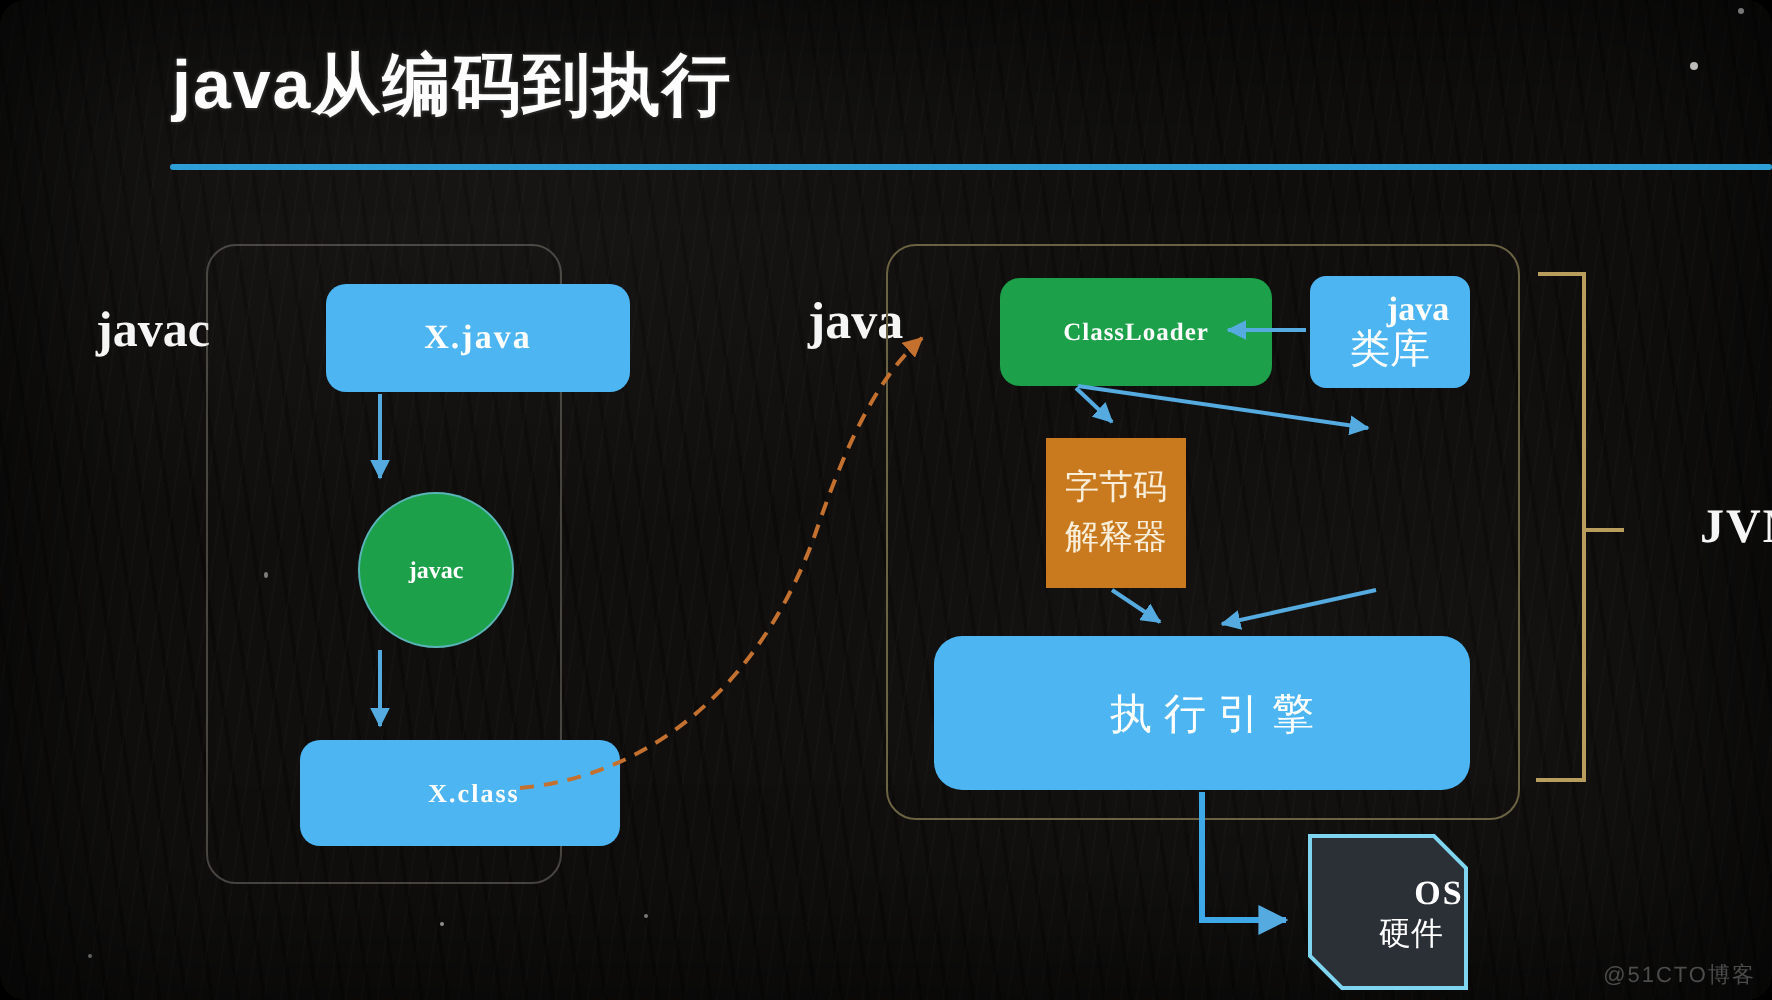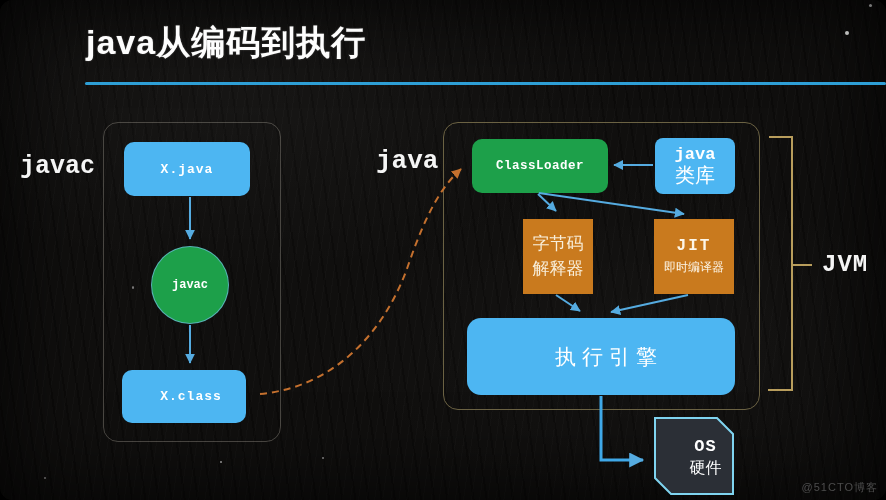--- a/index.html
+++ b/index.html
@@ -9,21 +9,21 @@
     background-color:#100f0e;
     background-image:
       radial-gradient(ellipse 620px 300px at 28% 18%, rgba(255,255,255,0.030), transparent 62%),
       radial-gradient(ellipse 520px 280px at 72% 68%, rgba(255,255,255,0.020), transparent 60%),
       repeating-linear-gradient(98deg, rgba(255,255,255,0.016) 0px, rgba(255,255,255,0.016) 1px, transparent 1px, transparent 8px),
       repeating-linear-gradient(82deg, rgba(0,0,0,0.28) 0px, rgba(0,0,0,0.28) 2px, transparent 2px, transparent 13px);
     box-shadow: inset 0 0 90px rgba(0,0,0,0.85);
     font-family:"Liberation Sans", sans-serif;
     border-radius:13px;
   }
-  .mono { font-family:Liberation Mono, monospace; }
+  .mono { font-family:Liberation Serif, serif;margin-left:28px; }
 
   .title {
     position:absolute; left:86px; top:20px;
     font-size:34px; font-weight:600; color:#fdfdfd; letter-spacing:1px;
     text-shadow:0 0 2px rgba(255,255,255,0.25);
   }
   .underline {
     position:absolute; left:85px; top:82px; width:801px; height:3px;
     background:#2e9fd6; border-radius:2px;
   }
@@ -35,22 +35,22 @@
 
   .group-box { position:absolute; border-radius:15px; }
   .left-group { left:103px; top:122px; width:178px; height:320px; border:1px solid rgba(190,185,170,0.32); }
   .jvm-group  { left:443px; top:122px; width:317px; height:288px; border:1.5px solid #6b6243; }
 
   .node { position:absolute; display:flex; flex-direction:column; align-items:center; justify-content:center; color:#fff; z-index:2; }
   .blue   { background:#4db6f2; }
   .green  { background:#1da04a; }
   .orange { background:#c97a1e; }
 
-  .box-xjava  { left:124px; top:142px; width:126px; height:54px; border-radius:10px; font-size:13px; font-weight:bold; letter-spacing:1px; }
-  .box-xclass { left:122px; top:370px; width:124px; height:53px; border-radius:10px; font-size:13px; font-weight:bold; letter-spacing:1px;padding-left:14px; }
+  .box-xjava  { left:135px; top:142px; width:152px; height:54px; border-radius:10px; font-size:17px; font-weight:bold; letter-spacing:1px; }
+  .box-xclass { left:122px; top:370px; width:160px; height:53px; border-radius:10px; font-size:13px; font-weight:bold; letter-spacing:1px;padding-left:14px; }
   .circle-javac { left:151px; top:246px; width:78px; height:78px; border-radius:50%; font-size:12px; font-weight:bold; border:1px solid rgba(120,190,240,0.65); }
   .box-classloader { left:472px; top:139px; width:136px; height:54px; border-radius:10px; font-size:12.5px; font-weight:bold; letter-spacing:0.5px; }
   .box-javalib { left:655px; top:138px; width:80px; height:56px; border-radius:8px; line-height:1.15; }
   .box-javalib .l1 { font-size:17px; font-weight:bold; }
   .box-javalib .l2 { font-size:20px; }
   .box-bytecode { left:523px; top:219px; width:70px; height:75px; font-size:17px; line-height:1.45; color:#f8eed9;justify-content:center; }
   .box-jit { left:654px; top:219px; width:80px; height:75px; color:#fdf6e8; }
   .box-jit .l1 { font-size:16px; font-weight:bold; letter-spacing:2px; }
   .box-jit .l2 { font-size:12px; margin-top:4px; }
   .box-engine { left:467px; top:318px; width:268px; height:77px; border-radius:14px; font-size:21px; letter-spacing:6px; padding-left:16px; }
@@ -87,24 +87,20 @@
   <div class="node blue box-javalib">
     <span class="l1 mono">java</span>
     <span class="l2">类库</span>
   </div>
 
   <div class="node orange box-bytecode">
     <span>字节码</span>
     <span>解释器</span>
   </div>
 
-  <div class="node orange box-jit">
-    <span class="l1 mono">JIT</span>
-    <span class="l2">即时编译器</span>
-  </div>
 
   <div class="node blue box-engine">执行引擎</div>
 
   <div class="node os-text">
     <span class="l1 mono">OS</span>
     <span class="l2">硬件</span>
   </div>
 
   <svg class="connections" width="886" height="500" viewBox="0 0 886 500">
     <defs>

